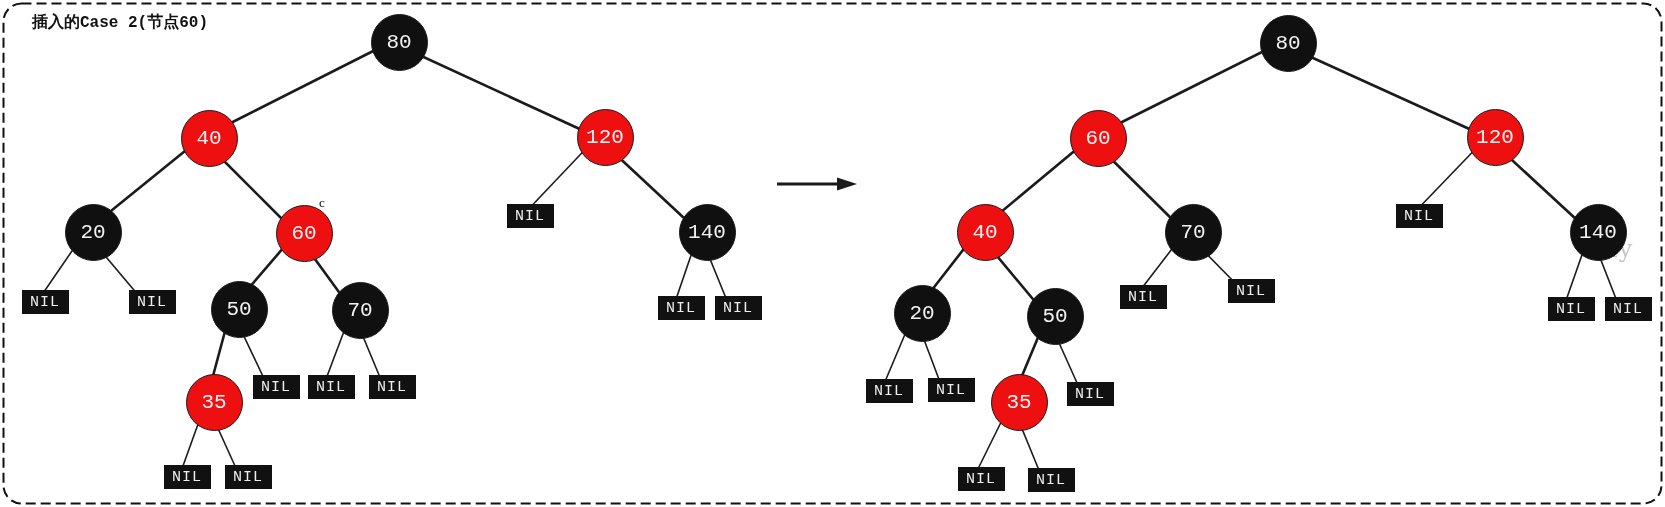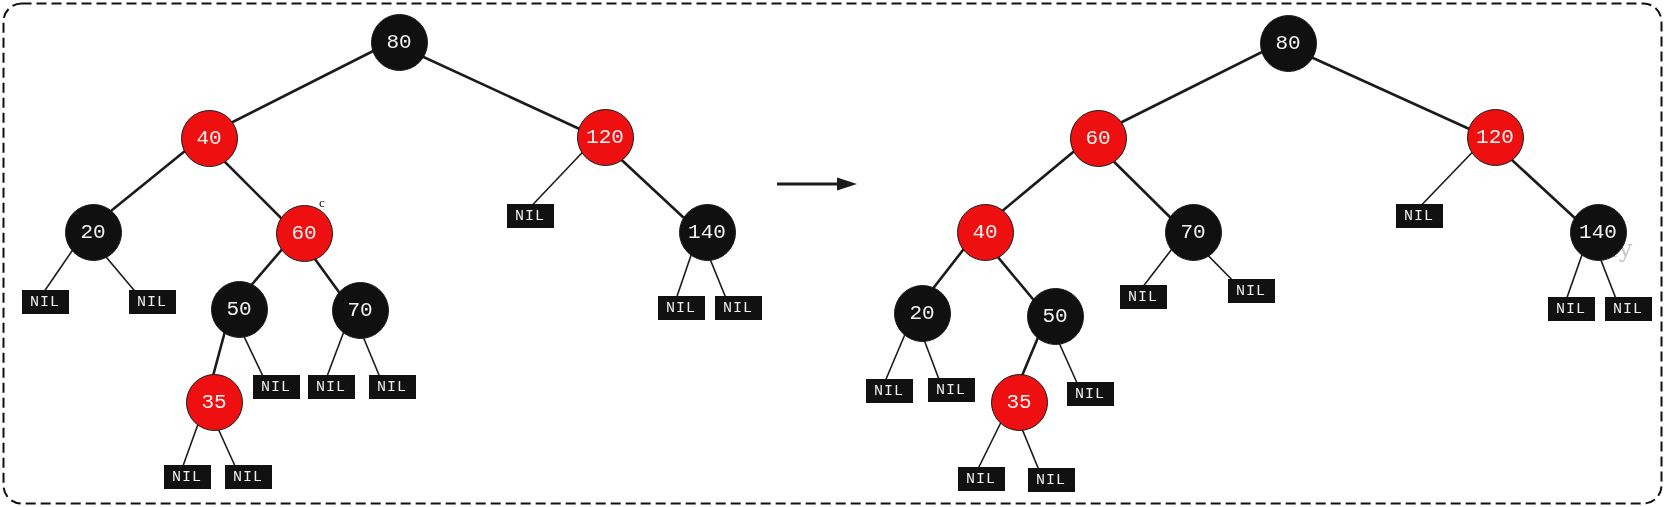--- a/index.html
+++ b/index.html
@@ -72,20 +72,21 @@
       <line x1="1011" y1="402" x2="1043" y2="480" stroke="#1b1b1b" stroke-width="1.6"></line>
       <line x1="1185" y1="232" x2="1135" y2="297" stroke="#1b1b1b" stroke-width="1.6"></line>
       <line x1="1185" y1="232" x2="1243" y2="291" stroke="#1b1b1b" stroke-width="1.6"></line>
       <line x1="1487" y1="137" x2="1411" y2="216" stroke="#1b1b1b" stroke-width="1.6"></line>
       <line x1="1487" y1="137" x2="1590" y2="232" stroke="#1b1b1b" stroke-width="2.6"></line>
       <line x1="1590" y1="232" x2="1563" y2="309" stroke="#1b1b1b" stroke-width="1.6"></line>
       <line x1="1590" y1="232" x2="1620" y2="309" stroke="#1b1b1b" stroke-width="1.6"></line>
       <line x1="777" y1="184" x2="838" y2="184" stroke="#1b1b1b" stroke-width="3.2"></line>
       <polygon points="837,177.5 857,184 837,190.5" fill="#1b1b1b"></polygon>
     </svg>
+  <div id="title" style="color: rgb(17, 17, 17);">插入的Case 2(节点60)</div>
   <div id="annotation-c" style="left: 319px; top: 196px; color: rgb(17, 17, 17);">c</div>
   <div id="watermark" style="left: 1588px; top: 237px; color: rgb(198, 198, 198);">sky</div>
   <div class="tree-group" id="tree-before">
       <div class="node" style="left: 362.5px; top: 13.5px; background: rgb(16, 16, 16); color: rgb(242, 242, 242);">80</div>
       <div class="node" style="left: 172.5px; top: 109.5px; background: rgb(238, 16, 16); color: rgb(242, 242, 242);">40</div>
       <div class="node" style="left: 568.5px; top: 108.5px; background: rgb(238, 16, 16); color: rgb(242, 242, 242);">120</div>
       <div class="node" style="left: 56.5px; top: 203.5px; background: rgb(16, 16, 16); color: rgb(242, 242, 242);">20</div>
       <div class="node" style="left: 267.5px; top: 204.5px; background: rgb(238, 16, 16); color: rgb(242, 242, 242);">60</div>
       <div class="node" style="left: 202.5px; top: 280.5px; background: rgb(16, 16, 16); color: rgb(242, 242, 242);">50</div>
       <div class="node" style="left: 323.5px; top: 281.5px; background: rgb(16, 16, 16); color: rgb(242, 242, 242);">70</div>

